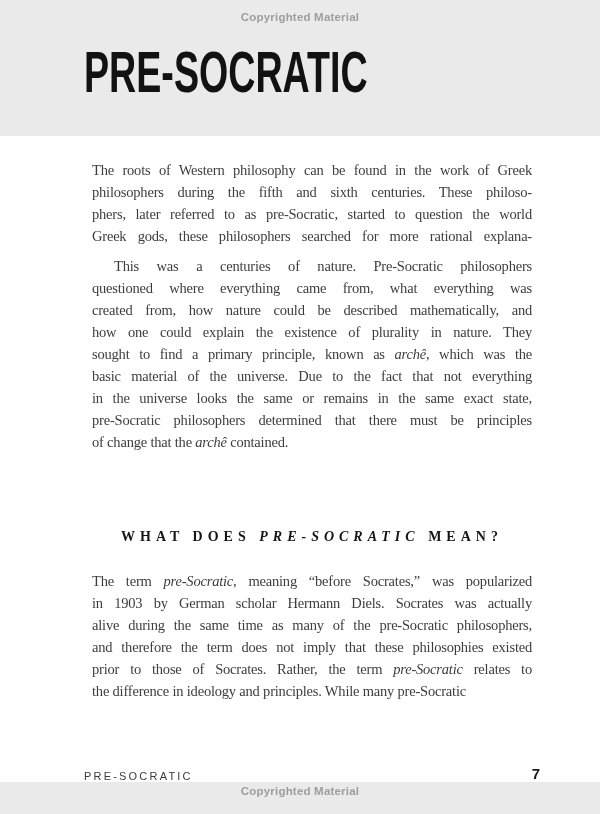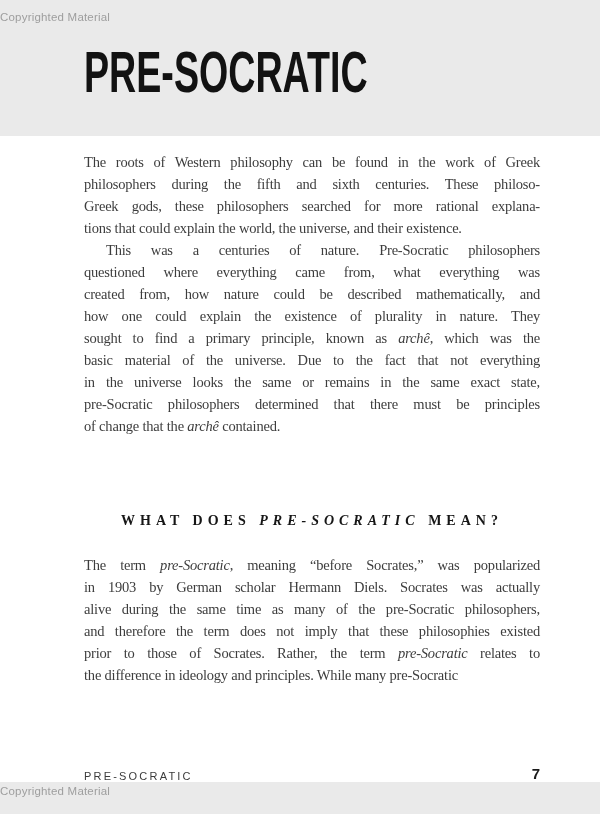--- a/index.html
+++ b/index.html
@@ -11,23 +11,23 @@
   
   .band-top {
     position:absolute; top:0; left:0; right:0; height:136px;
     background: var(--band, #eaeaea);
   }
   .band-bottom {
     position:absolute; bottom:0; left:0; right:0; height:32px;
     background: var(--band, #eaeaea);
   }
   .copyright {
-    text-align:left;
+    text-align:center;
     font-family:"Liberation Sans", sans-serif;
-    font-weight:normal; font-size:11.5px; letter-spacing:0.2px;
+    font-weight:bold; font-size:11.5px; letter-spacing:0.2px;
     color: var(--copyright-text, #9e9e9e);
   }
   .copyright.top { padding-top:11px; }
   .copyright.bottom { padding-top:3px; }
 
   
   .title {
     position:absolute; left:84px; top:44px; margin:0;
     font-family:"Liberation Sans", sans-serif;
     font-weight:700; font-size:57px; line-height:56px;
@@ -42,21 +42,21 @@
     color:#262626; white-space:nowrap;
   }
 
   
   .content {
     position:absolute; left:84px; top:151px; width:456px;
     font-family:"Liberation Serif", serif;
     font-size:14.5px; line-height:22px; letter-spacing:-0.2px;
     color: var(--body-text, #3d3d3d);
   }
-  .para { margin:0; }
+  .para { margin:8px; }
   .line { text-align:justify; text-align-last:justify; }
   .line.last { text-align-last:left; }
   .line.indent { text-indent:22px; }
   .line em { font-style:italic; }
 
   .heading {
     margin:71px 0 20px 0; line-height:26px;
     text-align:center;
     font-family:Liberation Serif, serif;
     font-weight:600; font-size:14px; letter-spacing:5px;
@@ -85,22 +85,22 @@
   <div class="band-top">
     <div class="copyright top">Copyrighted Material</div>
     <h1 class="title">PRE-SOCRATIC</h1>
   </div>
 
   <div class="content">
 
   <div class="para">
         <div class="line">The roots of Western philosophy can be found in the work of Greek</div>
         <div class="line">philosophers during the fifth and sixth centuries. These philoso-</div>
+        <div class="line">phers, later referred to as pre-Socratic, started to question the world</div>
         <div class="line">Greek gods, these philosophers searched for more rational explana-</div>
-        <div class="line last">tions that could explain the world, the universe, and their existence.</div>
       </div>
       <div class="para">
         <div class="line indent">This was a centuries of nature. Pre-Socratic philosophers</div>
         <div class="line">questioned where everything came from, what everything was</div>
         <div class="line">created from, how nature could be described mathematically, and</div>
         <div class="line">how one could explain the existence of plurality in nature. They</div>
         <div class="line">sought to find a primary principle, known as <em>archê</em>, which was the</div>
         <div class="line">basic material of the universe. Due to the fact that not everything</div>
         <div class="line">in the universe looks the same or remains in the same exact state,</div>
         <div class="line">pre-Socratic philosophers determined that there must be principles</div>

